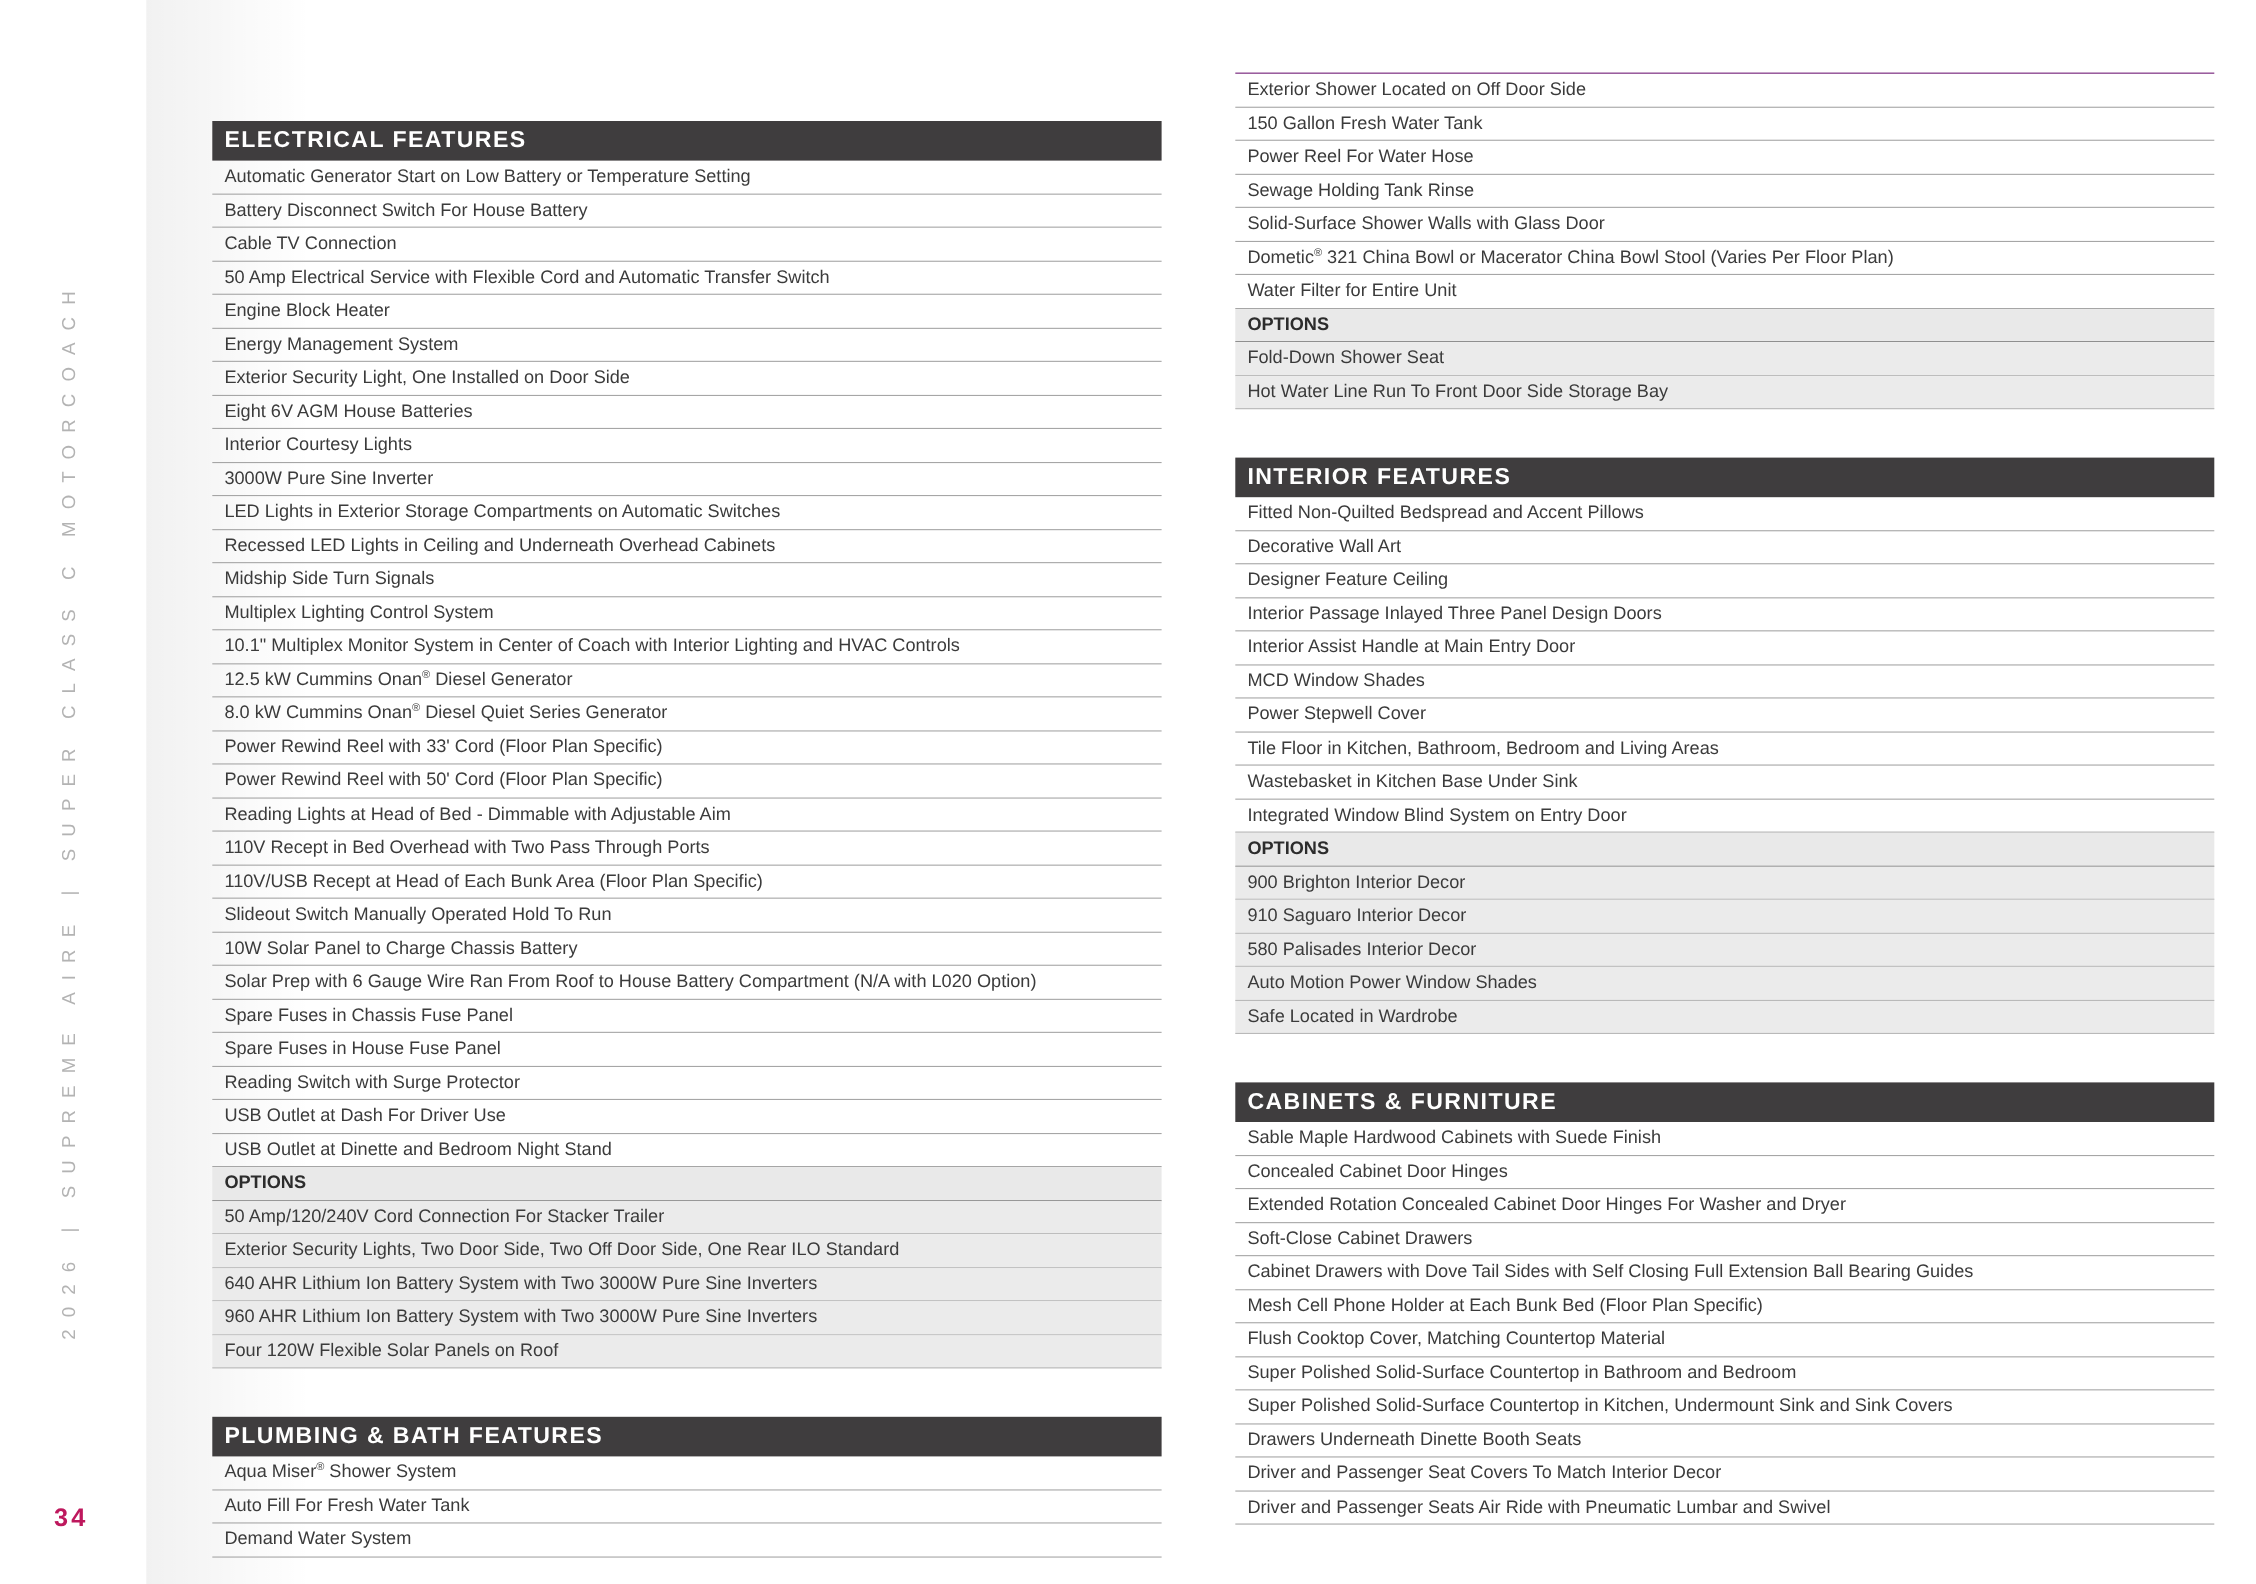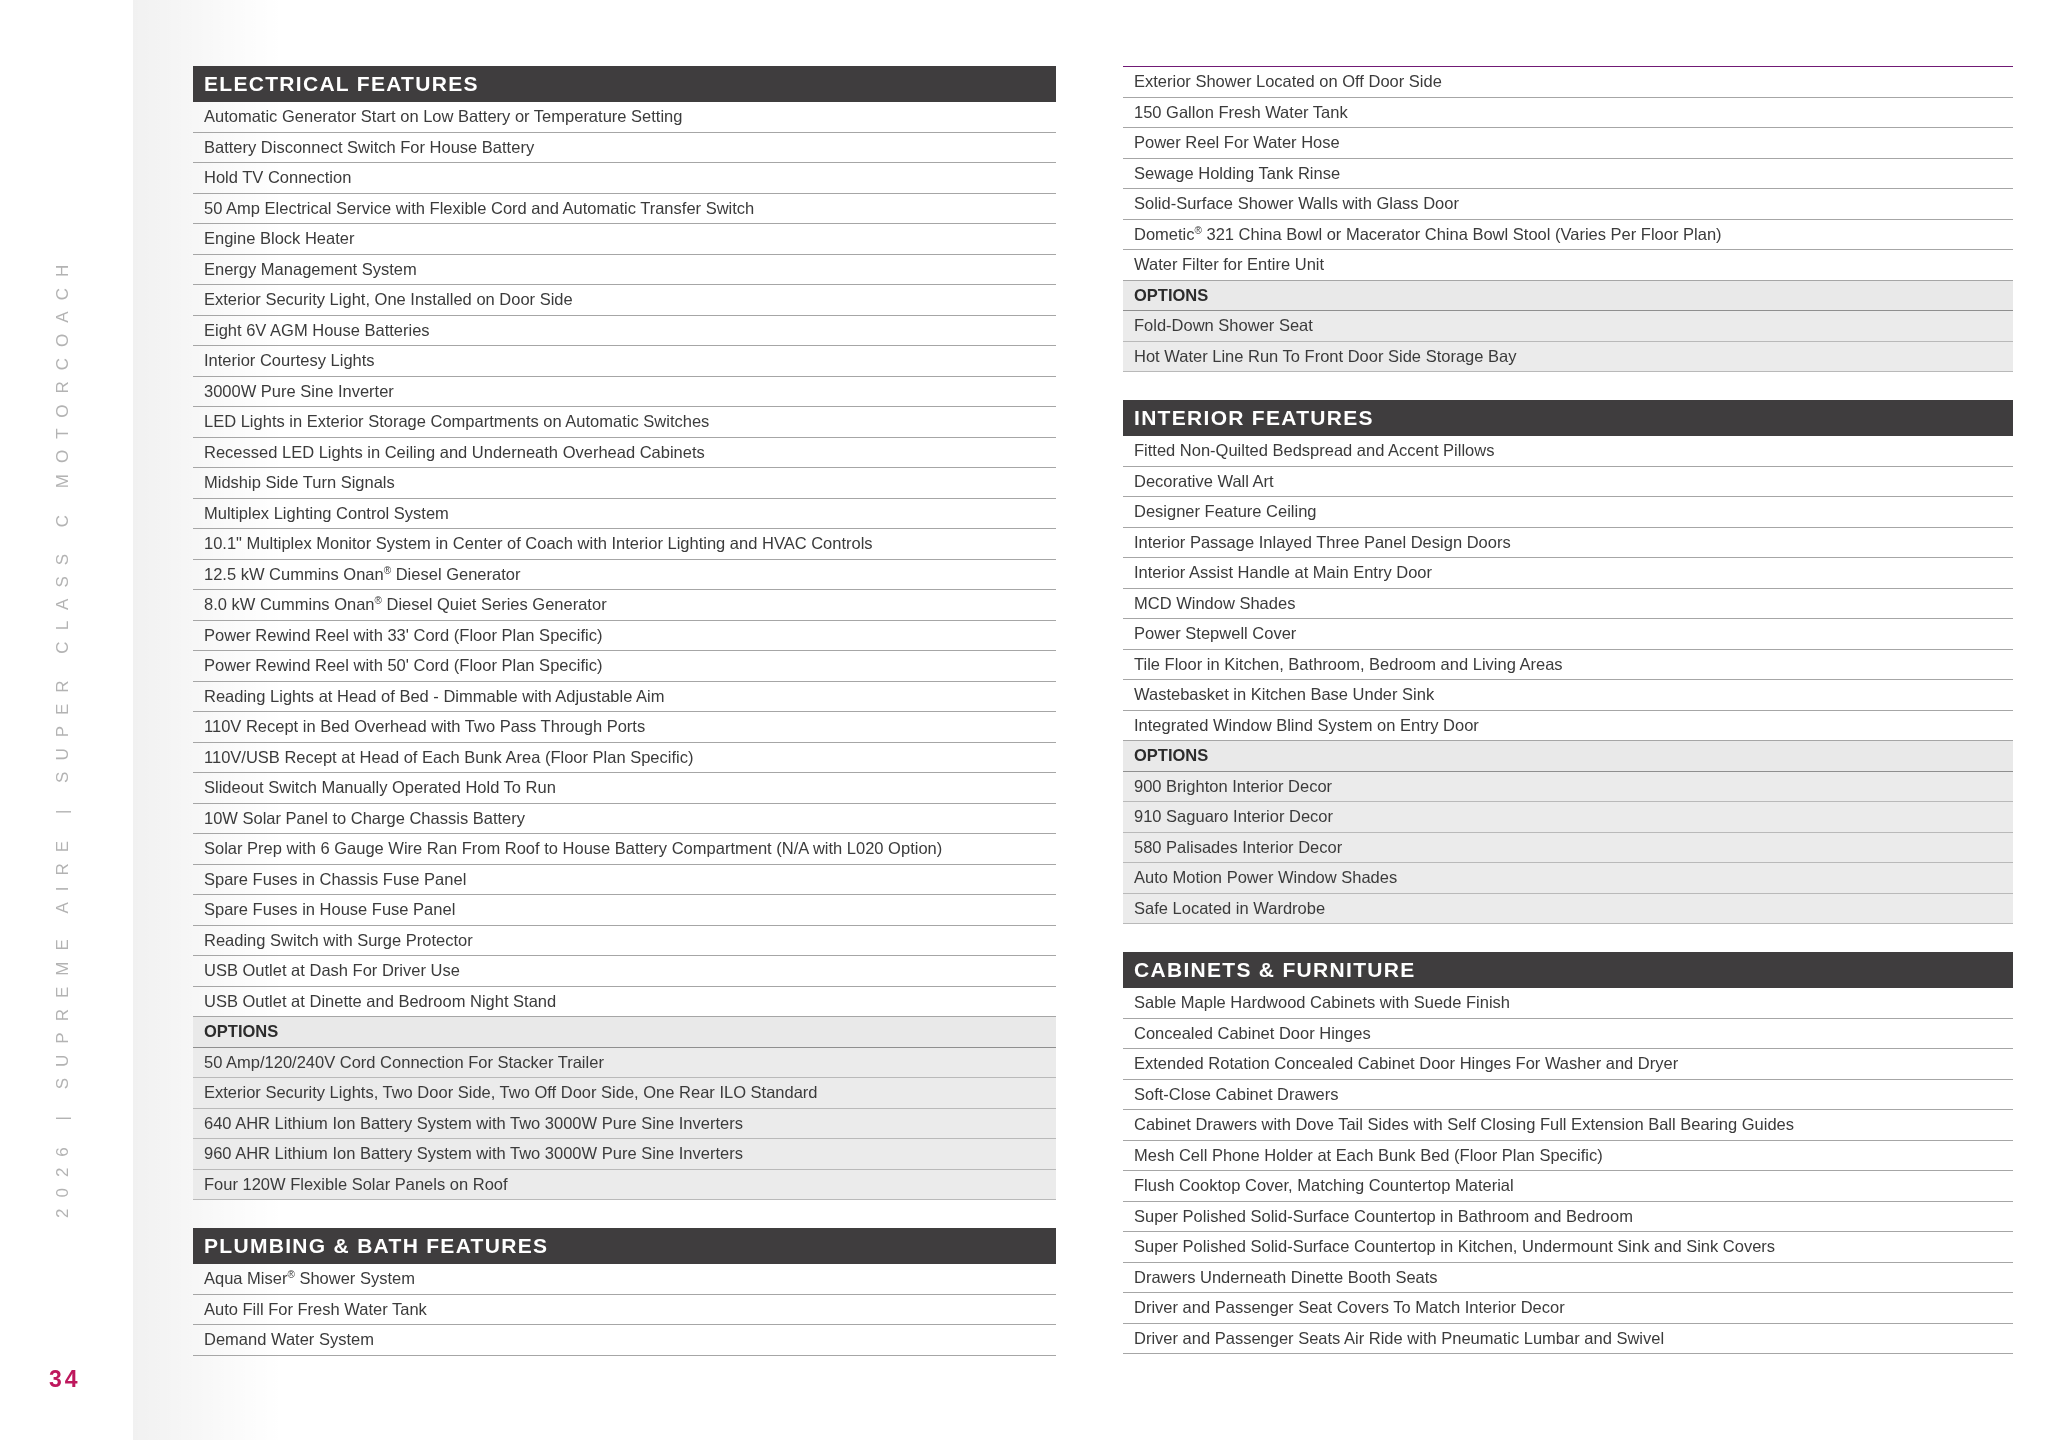--- a/index.html
+++ b/index.html
@@ -38,20 +38,21 @@
   .sec-header{
     height:36px;
     background:#3f3d3e;
     color:#ffffff;
     font-weight:bold;
     font-size:21px;
     letter-spacing:1.3px;
     display:flex;align-items:center;
     padding-left:11px;
     text-transform:uppercase;
+    margin-top:44px;
   }
   .row{
     height:30.5px;line-height:29.5px;
     box-sizing:border-box;
     border-bottom:1px solid #a6a6a6;
     font-size:16.5px;color:#3b3b3b;
     padding-left:11px;
     white-space:nowrap;overflow:hidden;
   }
   .row sup{font-size:10px;line-height:0;vertical-align:super;}
@@ -73,21 +74,21 @@
 
   <div class="vtext">2026  |  SUPREME AIRE  |  SUPER CLASS C MOTORCOACH</div>
 
   <div class="pagenum">34</div>
 
   <div class="col col-left" id="col-left">
       <section class="section">
         <div class="sec-header">ELECTRICAL FEATURES</div>
         <div class="row">Automatic Generator Start on Low Battery or Temperature Setting</div>
         <div class="row">Battery Disconnect Switch For House Battery</div>
-        <div class="row">Hold TV Connection</div>
+        <div class="row">Cable TV Connection</div>
         <div class="row">50 Amp Electrical Service with Flexible Cord and Automatic Transfer Switch</div>
         <div class="row">Engine Block Heater</div>
         <div class="row">Energy Management System</div>
         <div class="row">Exterior Security Light, One Installed on Door Side</div>
         <div class="row">Eight 6V AGM House Batteries</div>
         <div class="row">Interior Courtesy Lights</div>
         <div class="row">3000W Pure Sine Inverter</div>
         <div class="row">LED Lights in Exterior Storage Compartments on Automatic Switches</div>
         <div class="row">Recessed LED Lights in Ceiling and Underneath Overhead Cabinets</div>
         <div class="row">Midship Side Turn Signals</div>

